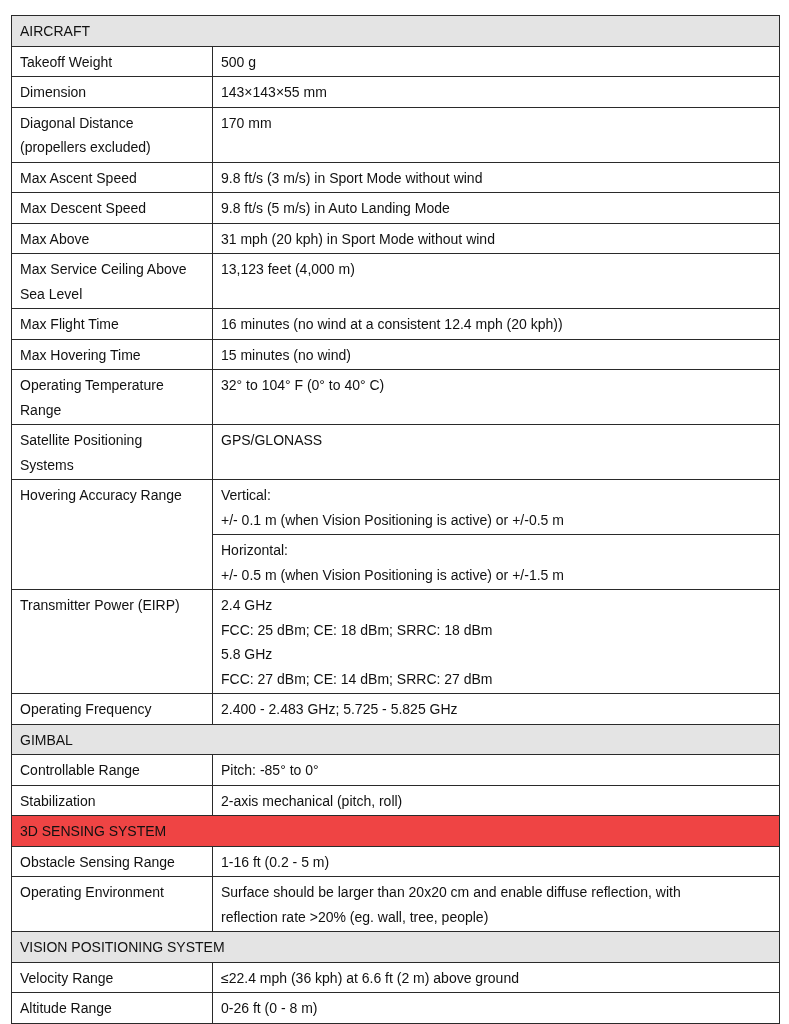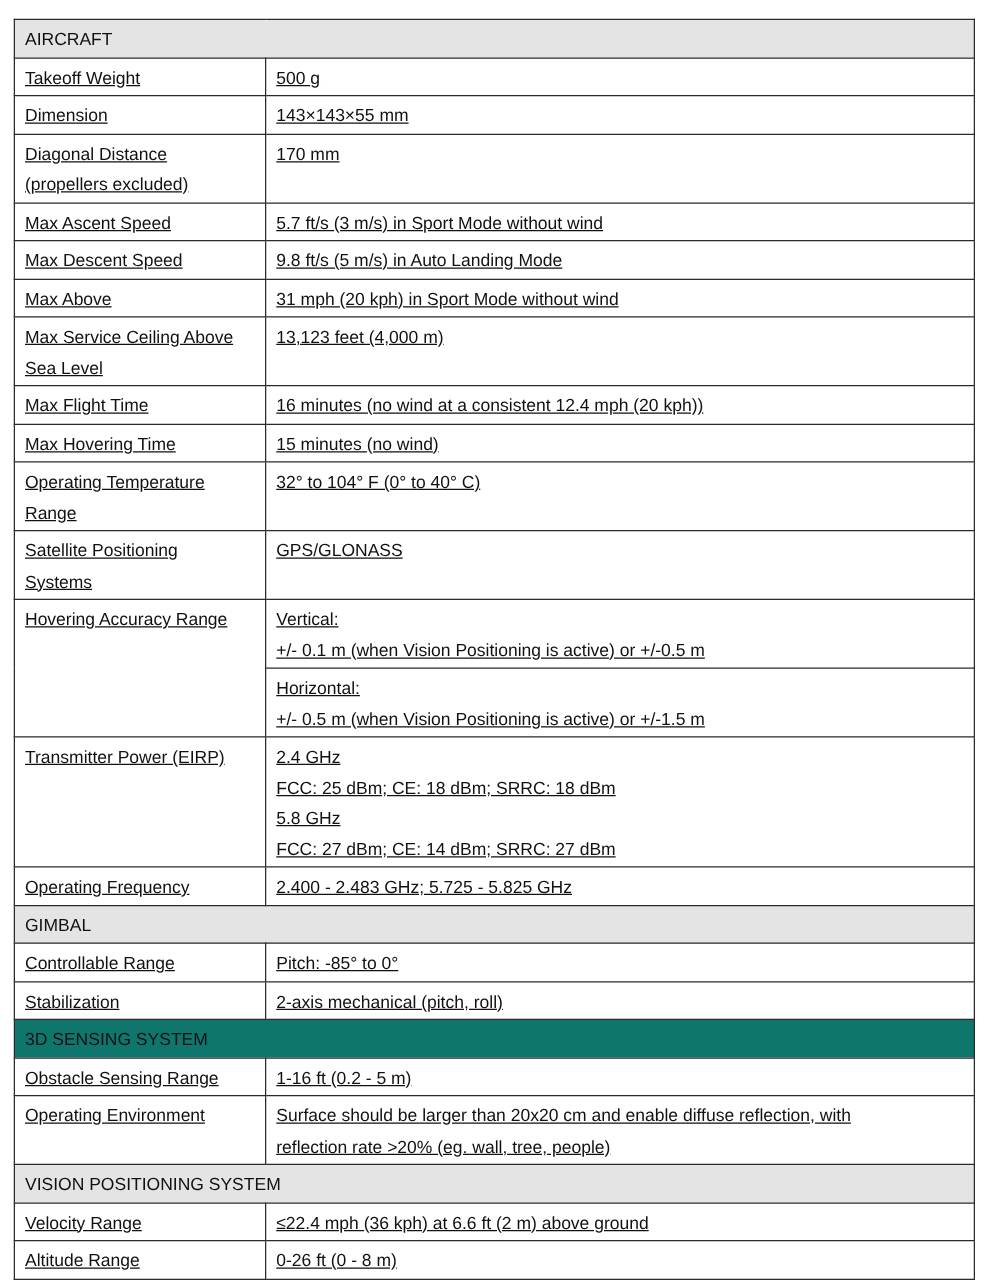--- a/index.html
+++ b/index.html
@@ -5,22 +5,22 @@
   html, body { margin: 0; padding: 0; background: #ffffff; }
   body { width: 789px; height: 1024px; overflow: hidden; position: relative;
          font-family: "Liberation Sans", "DejaVu Sans", sans-serif; color: #111; }
   table.spec { position: absolute; left: 11px; top: 15px; width: 768px;
                border-collapse: collapse; table-layout: fixed; font-size: 14px; }
   table.spec col.c1 { width: 201px; }
   table.spec col.c2 { width: 567px; }
   table.spec td { border: 1.5px solid #2a2a2a; padding: 3px 8px 2px 8px;
                   vertical-align: top; line-height: 24.5px; }
   tr.section td { background: #e4e4e4; }
-  tr.section.plain td { background: #0f766e; }
-  .ln { display: block; text-decoration: underline; }
+  tr.section.plain td { background: #ef4444; }
+  .ln { display: block; }
 </style>
 </head>
 <body>
 
 <table class="spec">
   <colgroup>
       <col class="c1">
       <col class="c2">
     </colgroup>
   <tbody id="spec-body">
@@ -50,21 +50,21 @@
         </td>
         <td>
           <span class="ln">170 mm</span>
         </td>
       </tr>
       <tr>
         <td>
           <span class="ln">Max Ascent Speed</span>
         </td>
         <td>
-          <span class="ln">5.7 ft/s (3 m/s) in Sport Mode without wind</span>
+          <span class="ln">9.8 ft/s (3 m/s) in Sport Mode without wind</span>
         </td>
       </tr>
       <tr>
         <td>
           <span class="ln">Max Descent Speed</span>
         </td>
         <td>
           <span class="ln">9.8 ft/s (5 m/s) in Auto Landing Mode</span>
         </td>
       </tr>

